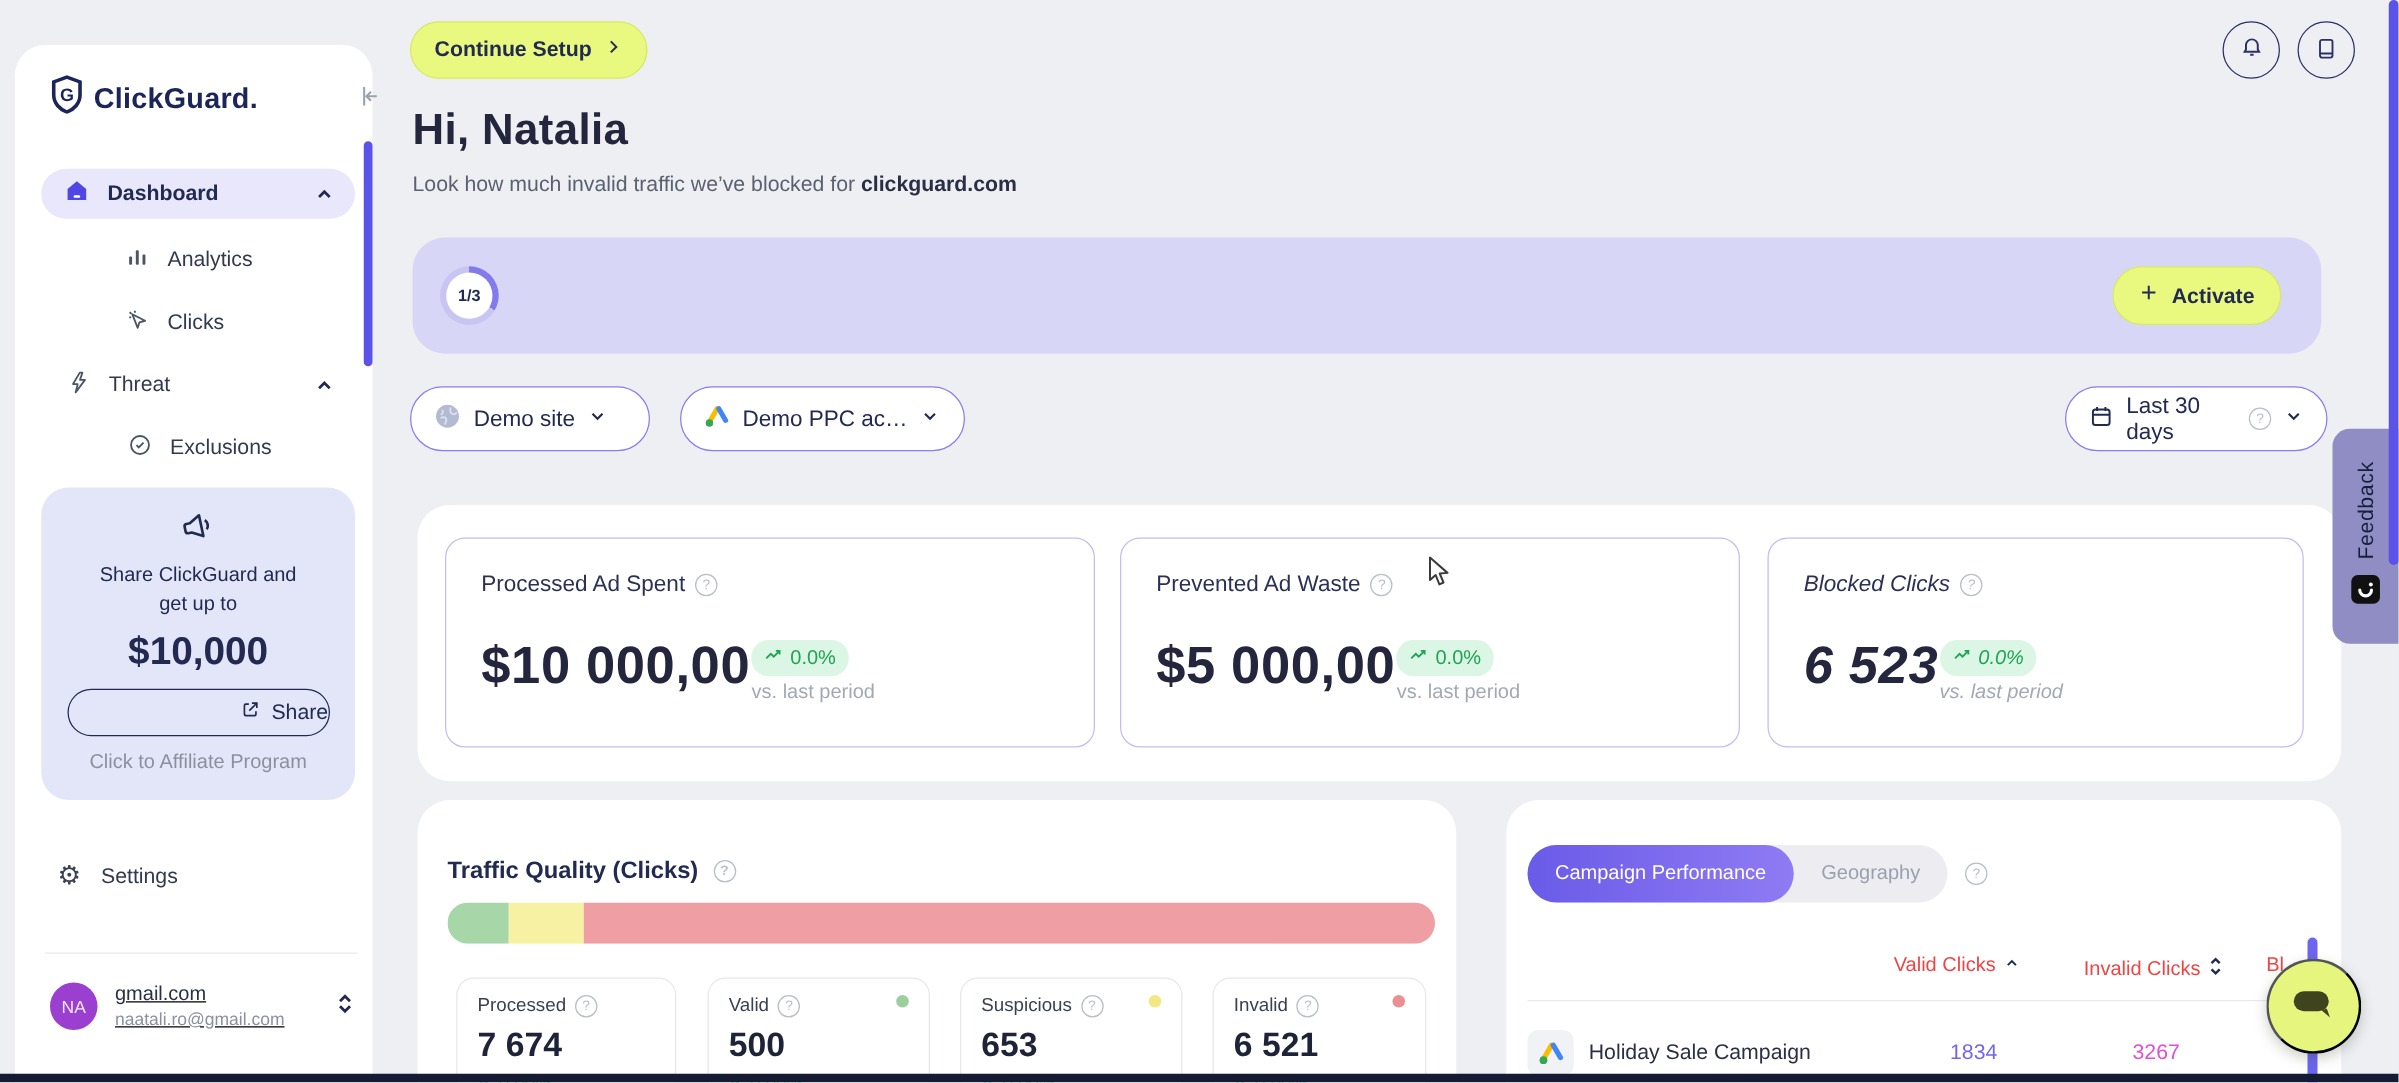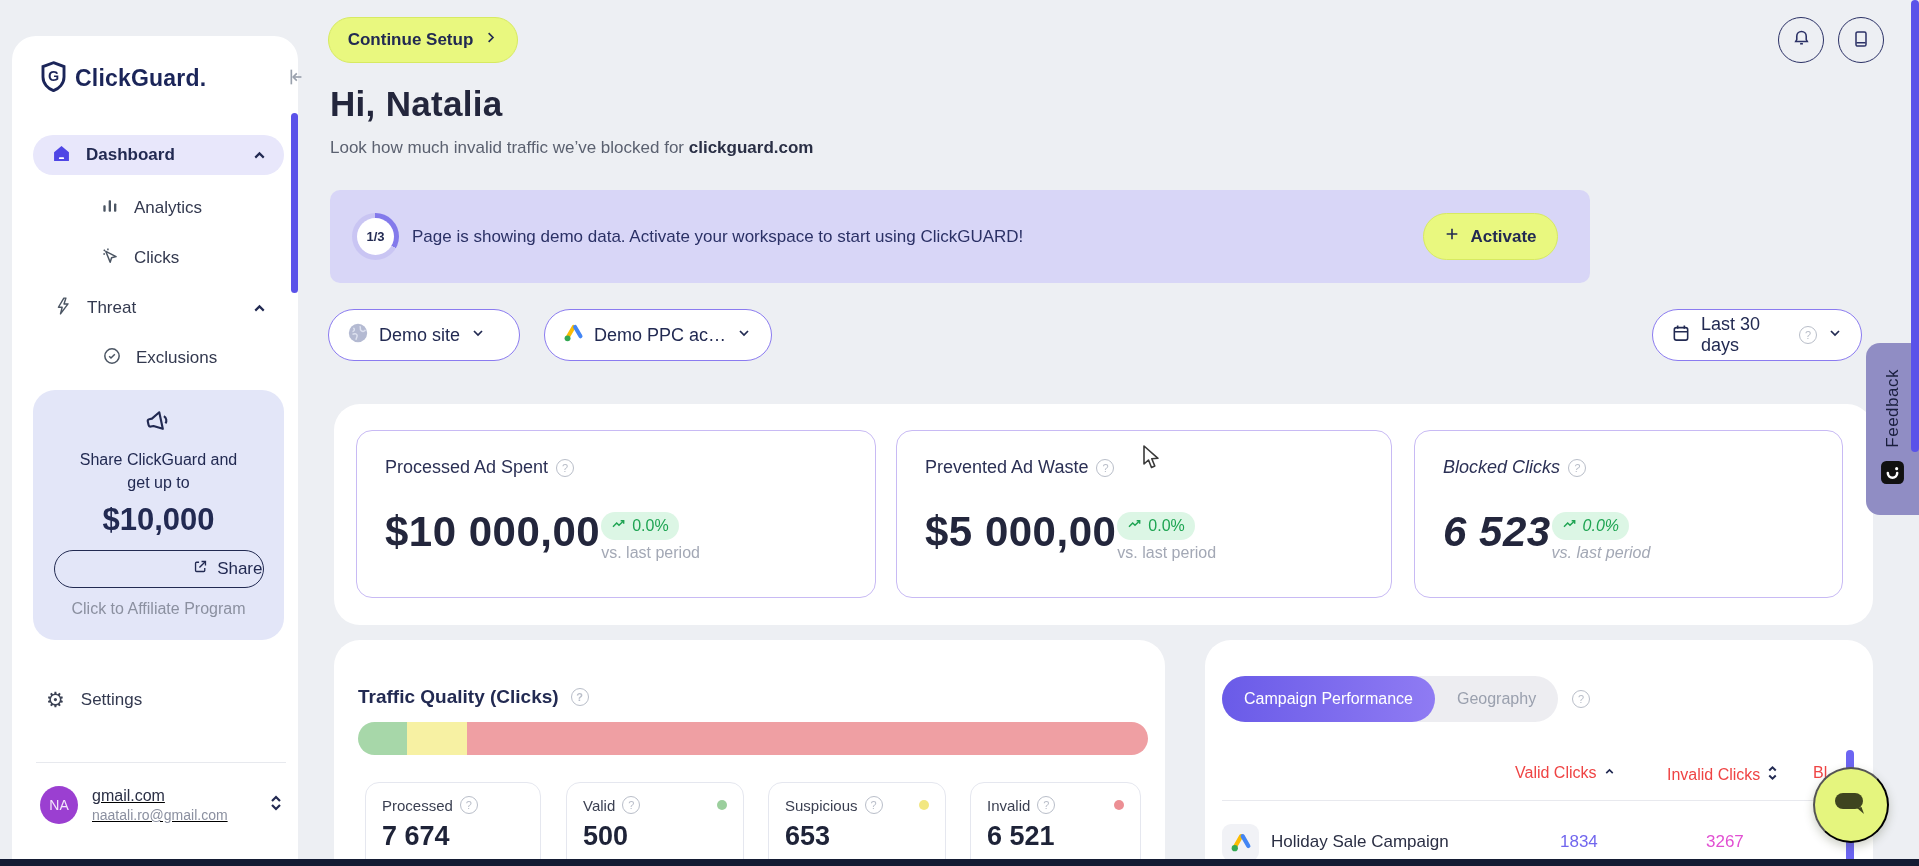--- a/index.html
+++ b/index.html
@@ -34,21 +34,21 @@
 
   
   .btn-lime { background:#e9f87f; border:1px solid #d7ea61; color:#222a52; font-weight:bold; border-radius:24px; display:flex; align-items:center; justify-content:center; gap:10px; font-size:17px; cursor:pointer; }
   .continue-btn { position:absolute; left:328px; top:17px; width:190px; height:46px; }
   .icon-circle { position:absolute; top:17px; width:46px; height:46px; border:1.5px solid #2b3166; border-radius:50%; display:flex; align-items:center; justify-content:center; background:transparent; cursor:pointer; }
   .greeting { position:absolute; left:330px; top:84px; font-size:35px; font-weight:800; color:#23263c; letter-spacing:.3px; }
   .subtitle { position:absolute; left:330px; top:138px; font-size:17px; color:#5b6170; }
   .subtitle b { color:#2a2f45; }
 
   
-  .banner { position:absolute; left:330px; top:190px; width:1260px; height:93px; background:#d8d6f7; border-radius:10px; }
+  .banner { position:absolute; left:330px; top:190px; width:1527px; height:93px; background:#d8d6f7; border-radius:26px; }
   .progress-ring { position:absolute; left:22px; top:23px; width:47px; height:47px; border-radius:50%; background:conic-gradient(#837aeb 0deg 120deg, #c9c5f3 120deg 360deg); display:flex; align-items:center; justify-content:center; }
   .progress-inner { width:37px; height:37px; border-radius:50%; background:#fff; display:flex; align-items:center; justify-content:center; font-size:13px; font-weight:bold; color:#222a52; }
   .banner-msg { position:absolute; left:82px; top:37px; font-size:17px; color:#2b3166; }
   .activate-btn { position:absolute; right:32px; top:23px; width:135px; height:47px; }
 
   
   .filter-pill { position:absolute; top:309px; height:52px; background:#fff; border:1px solid #8b7bf0; border-radius:26px; display:flex; align-items:center; gap:10px; padding:0 18px; font-size:18px; color:#222a52; cursor:pointer; }
 
   
   .stats-panel { position:absolute; left:334px; top:404px; width:1539px; height:221px; background:#fff; border-radius:26px; }
@@ -63,21 +63,21 @@
   .help { display:inline-flex; width:18px; height:18px; border:1.4px solid #b9bec9; border-radius:50%; color:#b9bec9; font-size:11px; align-items:center; justify-content:center; flex:none; cursor:pointer; }
 
   
   .traffic-panel { position:absolute; left:334px; top:640px; width:831px; height:300px; background:#fff; border-radius:26px; }
   .traffic-title { position:absolute; left:24px; top:46px; display:flex; align-items:center; gap:12px; font-size:19px; font-weight:bold; color:#222a52; }
   .traffic-bar { position:absolute; left:24px; top:82px; width:790px; height:33px; border-radius:17px; overflow:hidden; display:flex; }
   .seg-valid { width:6.2%; background:#a7d7a9; }
   .seg-susp { width:7.6%; background:#f7f1a3; }
   .seg-invalid { flex:1; background:#ef9fa3; }
   .mini-card { position:absolute; top:142px; height:120px; border:1px solid #e5e7ef; border-radius:14px; background:#fff; padding:13px 16px; }
-  .mini-label { display:flex; align-items:center; gap:7px; font-size:15px; color:#3a3f51; }
+  .mini-label { display:flex; align-items:flex-start; gap:7px; font-size:15px; color:#3a3f51; }
   .mini-dot { width:10px; height:10px; border-radius:50%; margin-left:auto; }
   .mini-value { font-size:27px; font-weight:bold; color:#1e2338; margin-top:7px; }
   .mini-change { display:flex; align-items:center; gap:3px; color:#1ea452; font-size:15px; margin-top:6px; }
 
   
   .campaign-panel { position:absolute; left:1205px; top:640px; width:668px; height:300px; background:#fff; border-radius:26px; }
   .tabs-wrap { position:absolute; left:17px; top:36px; height:46px; background:#ededf1; border-radius:23px; display:flex; align-items:center; }
   .tab-active { height:46px; border-radius:23px; background:linear-gradient(90deg,#6a5be8,#8f7bf3); color:#fff; font-size:16px; display:flex; align-items:center; padding:0 22px; cursor:pointer; }
   .tab-inactive { color:#9aa0ae; font-size:16px; padding:0 22px; cursor:pointer; }
   .tabs-help { position:absolute; left:367px; top:50px; }
@@ -259,21 +259,20 @@
   <div class="greeting">Hi, Natalia</div>
   <div class="subtitle">
     <span>Look how much invalid traffic we’ve blocked for</span>
     <b>clickguard.com</b>
   </div>
 
   <div class="banner">
     <div class="progress-ring">
       <div class="progress-inner">1/3</div>
     </div>
-    <div class="banner-msg">Page is showing demo data. Activate your workspace to start using ClickGUARD!</div>
     <button class="btn-lime activate-btn">
       <span>
         <svg width="16" height="16" viewBox="0 0 24 24" fill="none" stroke="#222a52" stroke-width="2.4">
             <path d="M12 4v16M4 12h16"></path>
           </svg>
       </span>
       <span>Activate</span>
     </button>
   </div>
 

